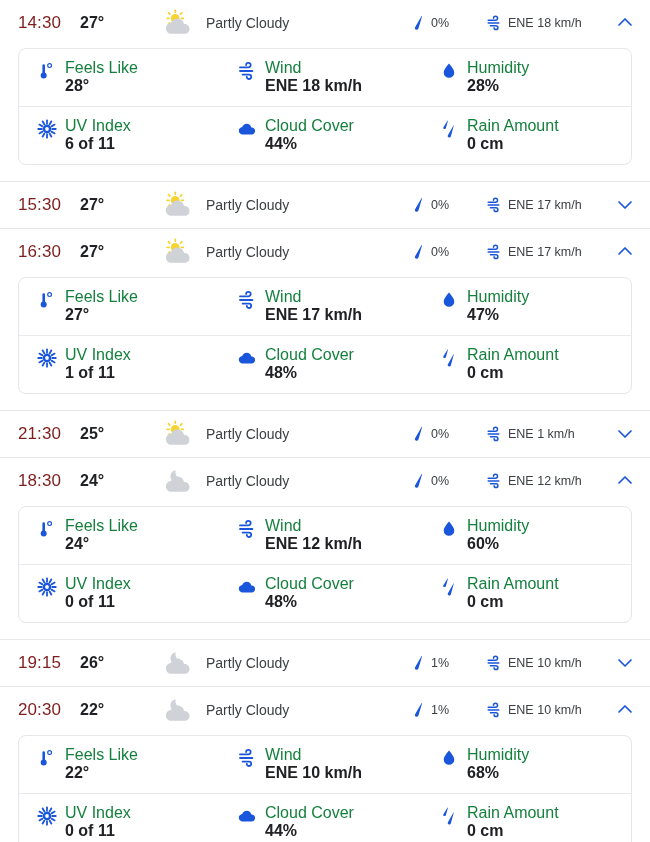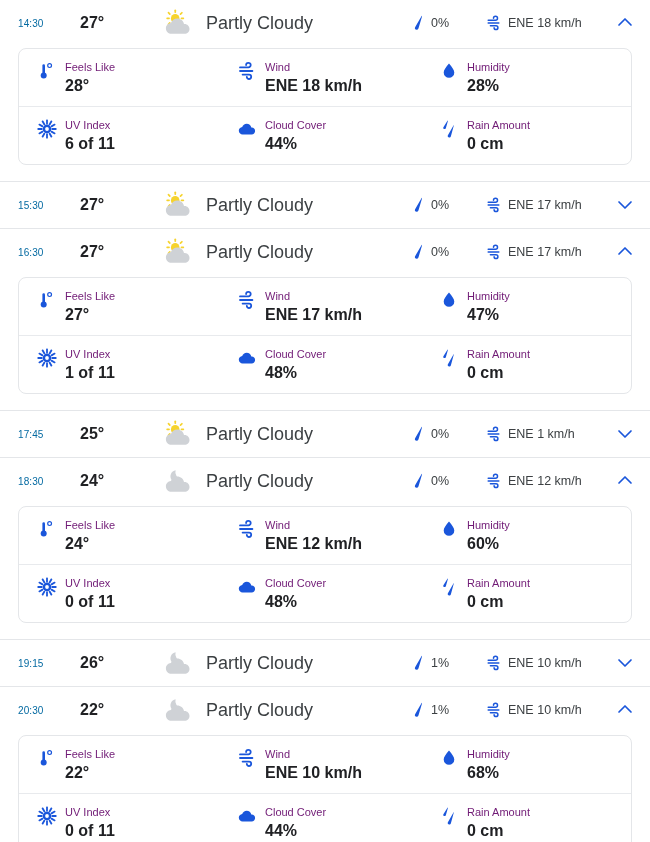--- a/index.html
+++ b/index.html
@@ -27,22 +27,22 @@
   .hour-row {
     height: 46px;
     display: flex;
     align-items: center;
     box-sizing: border-box;
     padding: 0 16px 0 18px;
     cursor: pointer;
   }
   .col-time {
     width: 62px;
-    font-size: 10px;
-    color: #0369a1;
+    font-size: 17px;
+    color: #7f1d1d;
     letter-spacing: .1px;
     flex: none;
   }
   .col-temp {
     width: 78px;
     font-size: 16px;
     font-weight: bold;
     color: #202124;
     flex: none;
   }
@@ -53,21 +53,21 @@
     min-width: 0;
   }
   .cond-icon {
     width: 40px;
     height: 30px;
     flex: none;
     margin-right: 8px;
     display: block;
   }
   .cond-text {
-    font-size: 18px;
+    font-size: 14px;
     color: #3c4043;
     white-space: nowrap;
   }
   .col-precip {
     width: 74px;
     flex: none;
     display: flex;
     align-items: center;
     font-size: 12.5px;
     color: #3c4043;
@@ -125,22 +125,22 @@
     width: 20px;
     height: 20px;
     margin-right: 8px;
     margin-top: 1px;
     display: block;
   }
   .detail-texts {
     min-width: 0;
   }
   .detail-label {
-    font-size: 11px;
-    color: #701a75;
+    font-size: 16px;
+    color: #15803d;
     line-height: 15px;
     white-space: nowrap;
   }
   .detail-value {
     font-size: 16px;
     font-weight: bold;
     color: #202124;
     line-height: 18px;
     margin-top: 2px;
     white-space: nowrap;
@@ -434,21 +434,21 @@
       <div class="detail-texts">
         <div class="detail-label">Rain Amount</div>
         <div class="detail-value">0 cm</div>
       </div>
     </div>
       </div>
     </div>
     </div>
     <div class="hour-block">
     <div class="hour-row">
-      <div class="col-time">17:45</div>
+      <div class="col-time">21:30</div>
       <div class="col-temp">25°</div>
       <div class="col-cond">
         <svg class="cond-icon" viewBox="0 0 40 30">
     <g fill="#f6d32d">
          <circle cx="17.2" cy="10.4" r="4.3"></circle>
          <rect x="16.4" y="1.4" width="1.7" height="3.6" rx=".8"></rect>
          <rect x="16.4" y="15.8" width="1.7" height="3.4" rx=".8"></rect>
          <rect x="8.3" y="9.6" width="3.6" height="1.7" rx=".8"></rect>
          <rect x="22.6" y="9.6" width="3.6" height="1.7" rx=".8"></rect>
          <rect x="10.3" y="3.6" width="1.7" height="3.6" rx=".8" transform="rotate(-45 11.1 5.4)"></rect>

